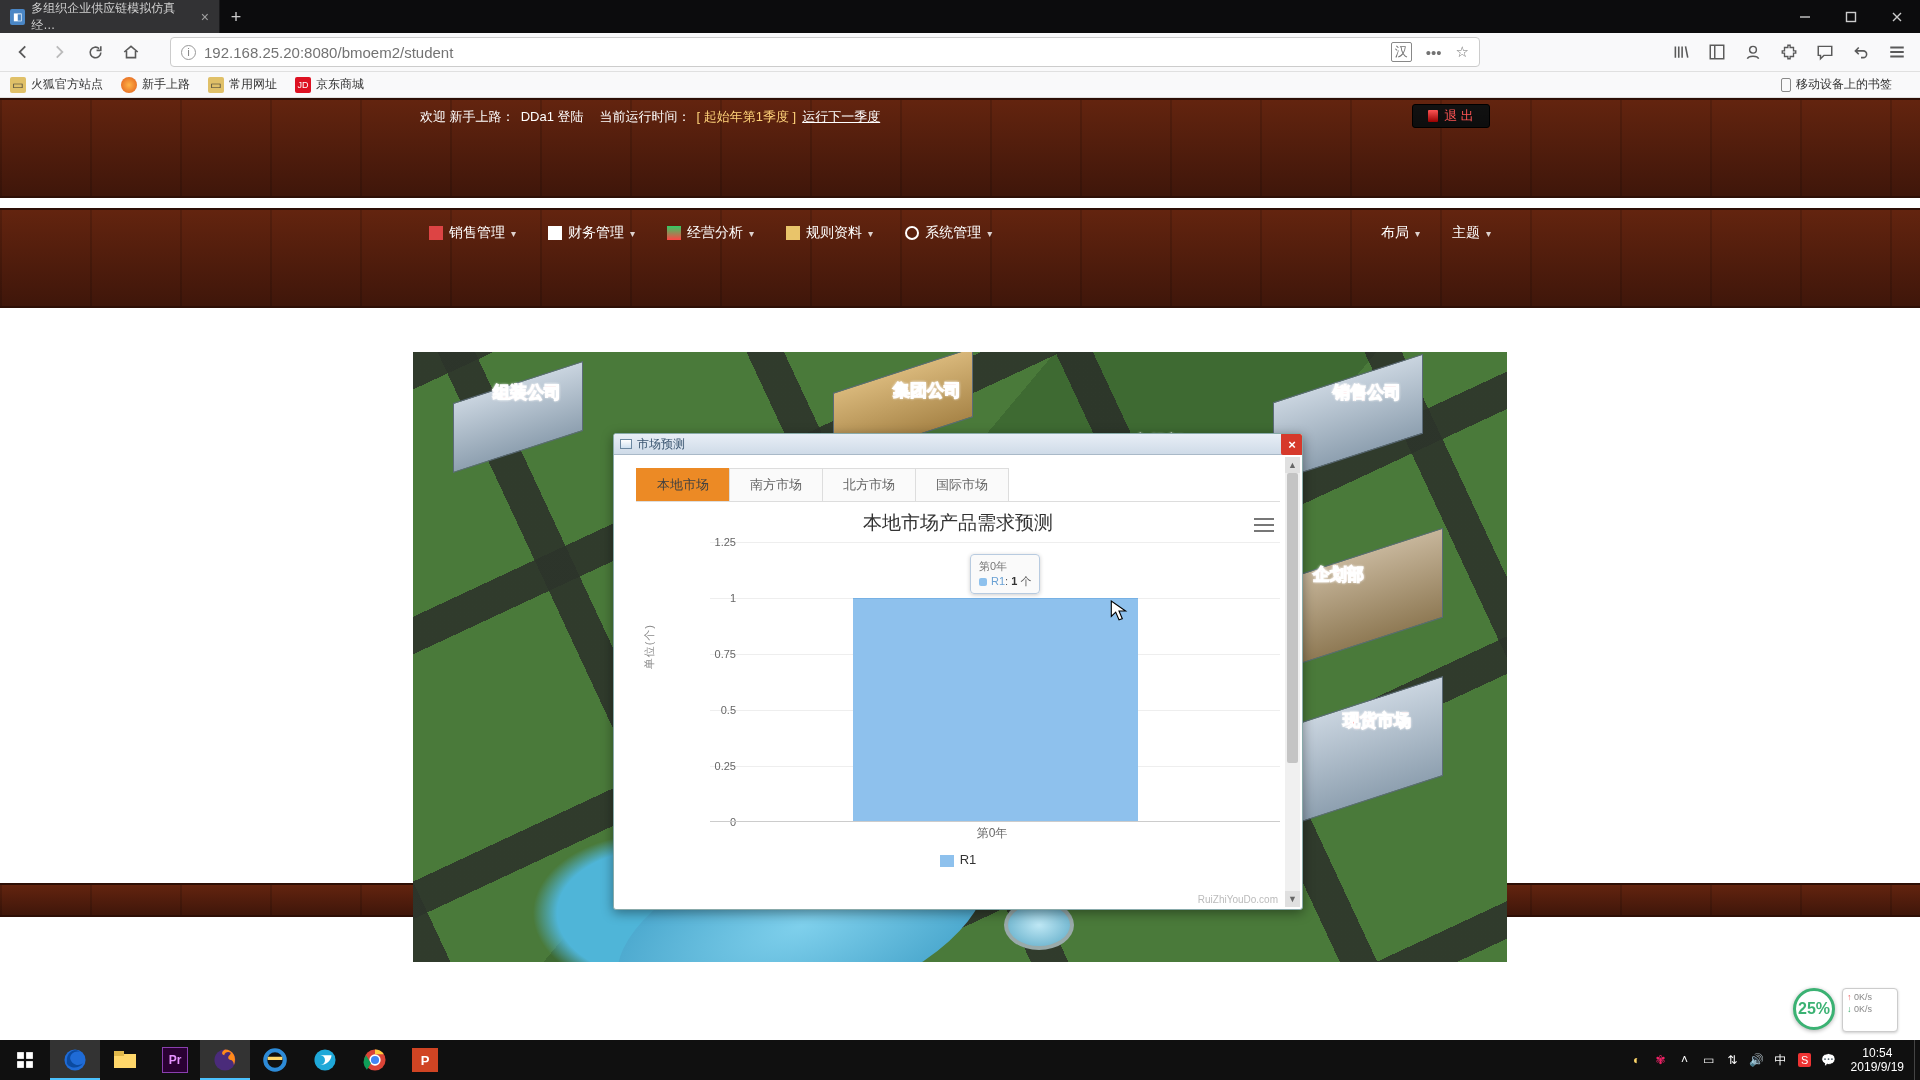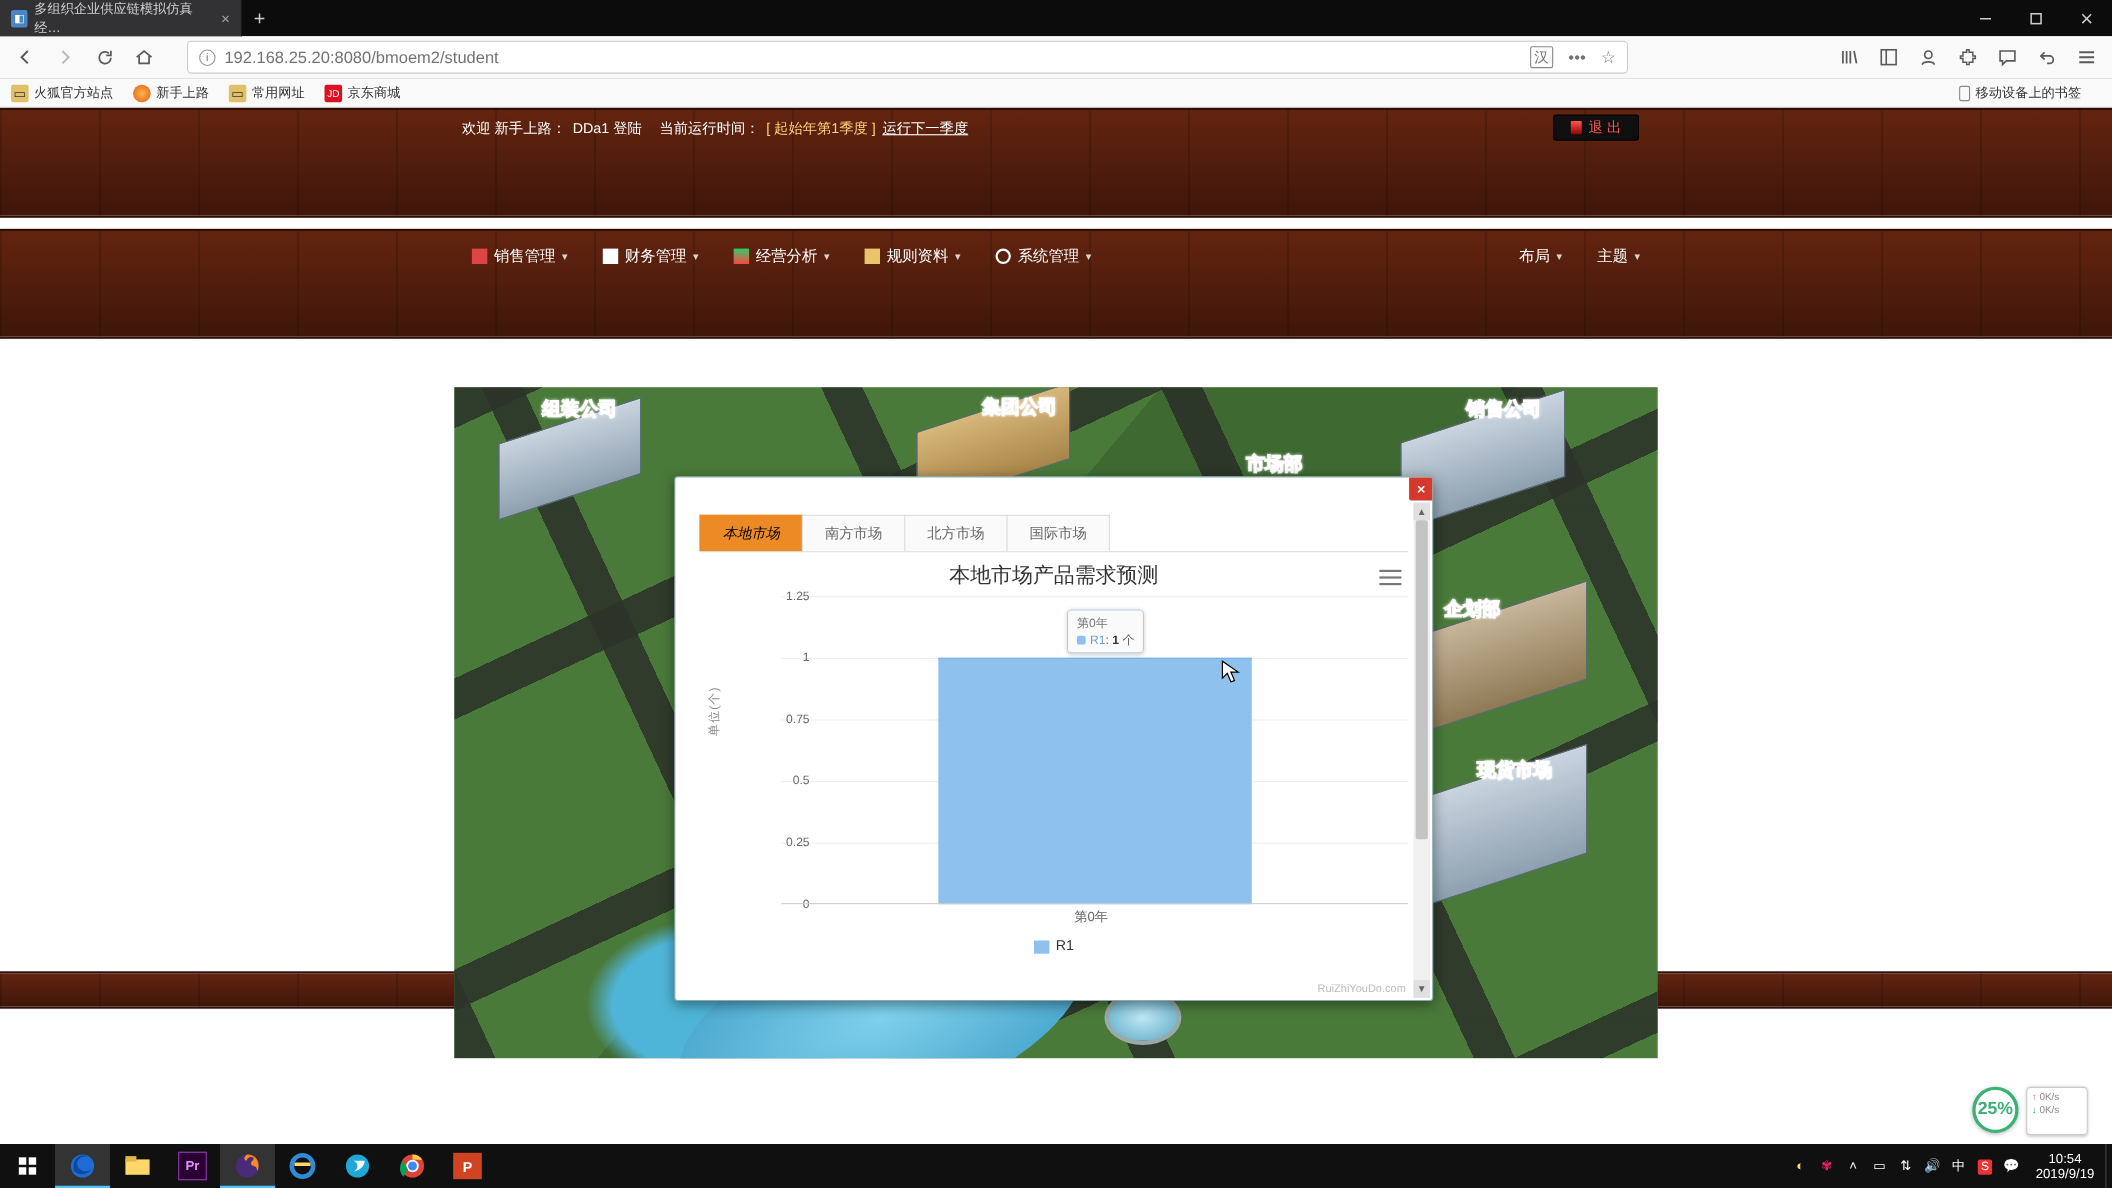--- a/index.html
+++ b/index.html
@@ -59,38 +59,38 @@
     linear-gradient(130deg,#4a7a3a 0 40%, #3e6a32 40% 60%, #4a7a3a 60% 100%);
   overflow:hidden;
 }
 .scene::before { content:""; position:absolute; inset:0;
   background:
     repeating-linear-gradient(155deg, rgba(40,40,40,.9) 0 34px, transparent 34px 240px),
     repeating-linear-gradient(65deg, rgba(40,40,40,.9) 0 34px, transparent 34px 280px);
   opacity:.85;
 }
 .bld { position:absolute; background:linear-gradient(#c9d4df,#8ea0b0); border:1px solid #5b6b78; transform:skewY(-18deg); }
-.lab { position:absolute; font-size:17px; font-weight:bold; color:#f33; -webkit-text-stroke:1.2px #fff; text-shadow:0 0 3px #fff,0 0 3px #fff; white-space:nowrap;}
+.lab { position:absolute; font-size:17px; font-weight:bold; color:#f33; -webkit-text-stroke:1.2px #fff; text-shadow:0 0 3px #fff,0 0 3px #fff; white-space:nowrap;margin-top:21px;}
 .pond { position:absolute; left:18%; bottom:-8%; width:35%; height:28%; background:radial-gradient(#7fd0ec,#3a9bc4); border-radius:50%; transform:rotate(-18deg);}
 .fount { position:absolute; left:54%; bottom:2%; width:70px;height:50px;border-radius:50%; background:radial-gradient(#bfe8f5,#5aa8c5); border:4px solid #9aa; }
 
 
 .modal { position:absolute; left:613px; top:335px; width:690px; height:477px; background:#fff; border:1px solid #8aa; box-shadow:0 3px 12px rgba(0,0,0,.4); border-radius:3px; overflow:hidden;}
 .modal .titlebar { height:21px; background:linear-gradient(#e8eef6,#cfdbe8); border-bottom:1px solid #a9b9c8; display:flex; align-items:center; font-size:12px; color:#3a5570; padding:0 6px;}
 .modal .titlebar .wic { width:12px;height:10px;border:1px solid #6b87a0;margin-right:5px; background:linear-gradient(#fff,#cfe0f0);}
 .modal .xbtn { position:absolute; right:-1px; top:-1px; width:22px;height:22px; background:#d6392b; color:#fff; font-size:13px; font-weight:bold; display:flex;align-items:center;justify-content:center; border-radius:2px;}
 .modal .body { position:absolute; top:22px; bottom:0; left:0; right:0; padding:12px 22px 6px; overflow:hidden;}
 .scrollbar { position:absolute; right:2px; top:23px; width:15px; bottom:2px; background:#f0f0f0;}
 .scrollbar .up,.scrollbar .dn{height:16px;background:#e0e0e0;display:flex;align-items:center;justify-content:center;font-size:9px;color:#666;}
 .scrollbar .dn{position:absolute;bottom:0;left:0;right:0;}
 .scrollbar .thumb{position:absolute;left:2px;right:2px;top:16px;height:290px;background:#c4c4c4;border-radius:2px;}
 
 .tabs { display:flex; border-bottom:1px solid #ddd;}
 .tabs .t { padding:7px 20px; font-size:13px; color:#666; border:1px solid #ddd; border-bottom:none; background:#fafafa; margin-right:-1px;}
-.tabs .t.active { background:#ec8a25; color:#000000; border-color:#ec8a25;font-style:italic;}
+.tabs .t.active { background:#ec8a25; color:#404040; border-color:#ec8a25;}
 
 .chart { position:relative; margin-top:8px; }
 .chart-title { text-align:center; font-size:19px; color:#333; margin:6px 0 2px;}
 .burger { position:absolute; right:6px; top:6px; width:20px;height:18px; display:flex;flex-direction:column;justify-content:space-around;}
 .burger span{height:2px;background:#777;}
 
 .plot { position:relative; height:300px; margin:6px 0 0 44px; }
 .ylab { position:absolute; left:-38px; top:50%; transform:rotate(-90deg) translateX(50%); transform-origin:left top; font-size:11px; color:#888; letter-spacing:1px;}
 .grid { position:absolute; left:30px; right:0; top:0; bottom:20px; }
 .gl { position:absolute; left:0; right:0; height:0; border-top:1px solid #eee;}
@@ -310,20 +310,24 @@
     <div class="bld" style="left:870px;top:350px;width:160px;height:100px;"></div>
     <div class="lab" style="left:80px;top:8px;">组装公司</div>
     <div class="lab" style="left:480px;top:6px;">集团公司</div>
     <div class="lab" style="left:920px;top:8px;">销售公司</div>
     <div class="lab" style="left:720px;top:58px;">市场部</div>
     <div class="lab" style="left:900px;top:190px;">企划部</div>
     <div class="lab" style="left:930px;top:336px;">现货市场</div>
   </div>
 
   <div class="modal">
+    <div class="titlebar">
+      <span class="wic"></span>
+      <span>市场预测</span>
+    </div>
     <div class="xbtn">×</div>
     <div class="scrollbar">
       <div class="up">▲</div>
       <div class="thumb"></div>
       <div class="dn">▼</div>
     </div>
     <div class="body">
       <div class="tabs">
         <div class="t active">本地市场</div>
         <div class="t">南方市场</div>

